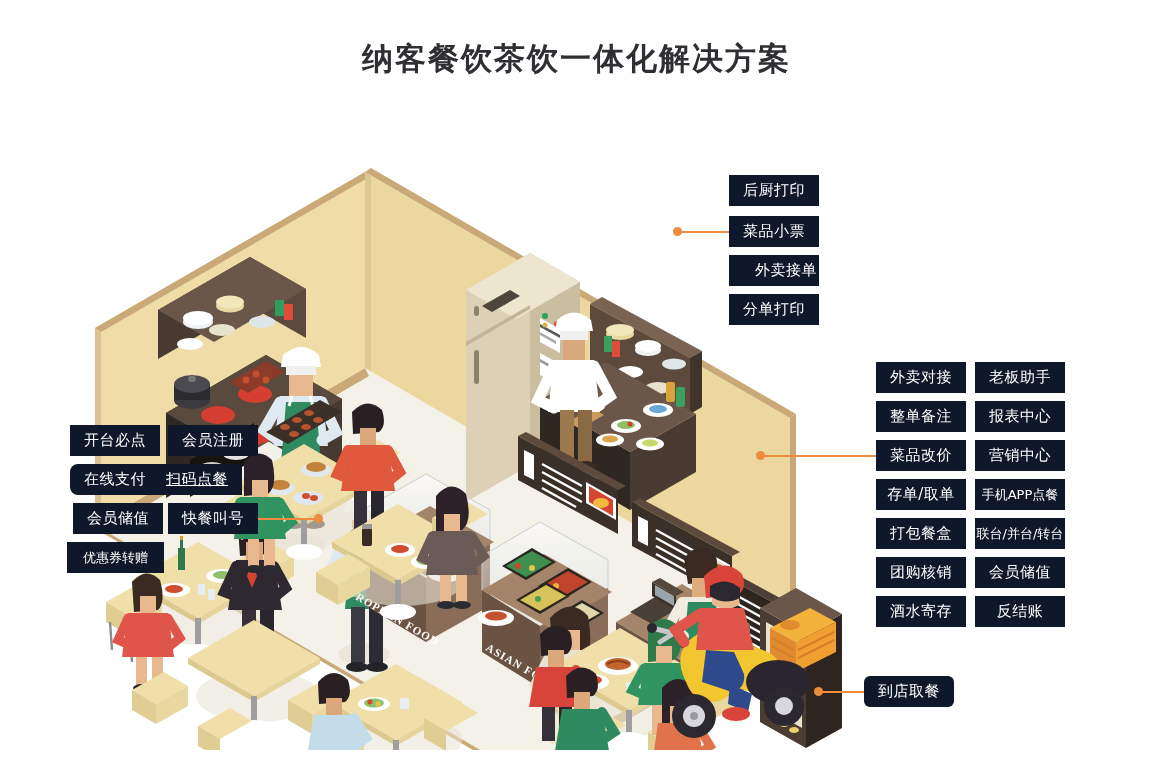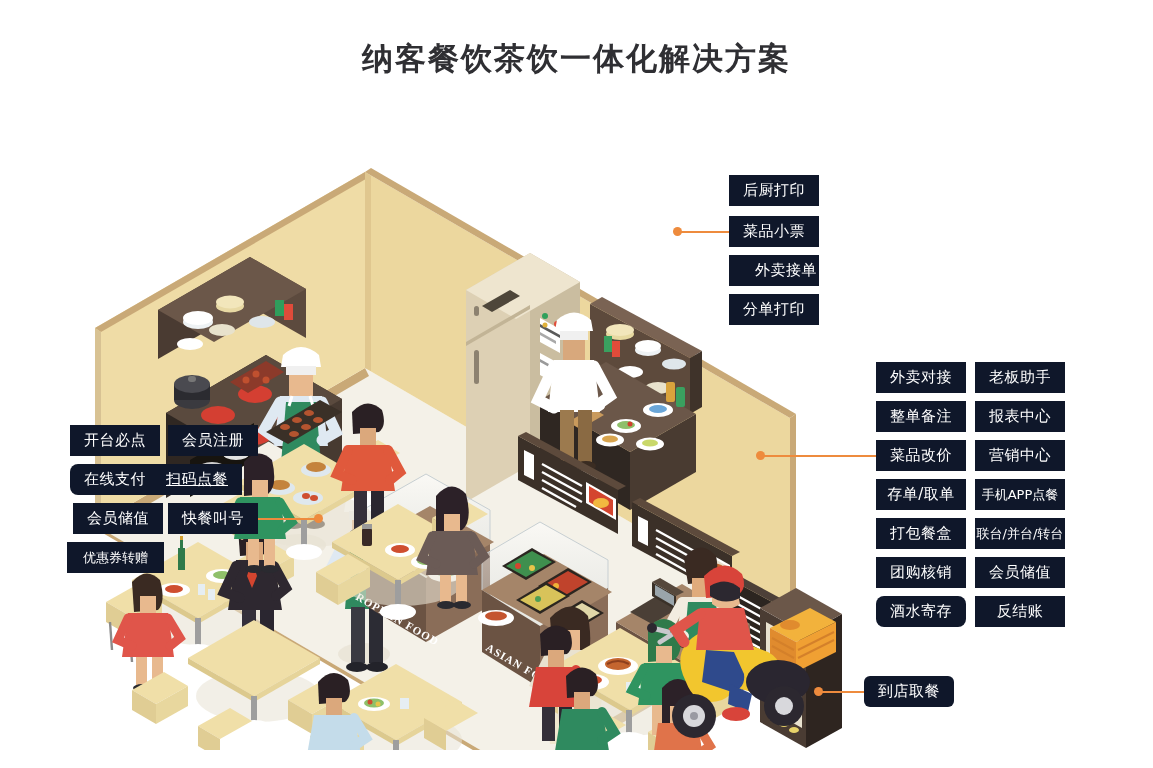--- a/index.html
+++ b/index.html
@@ -783,21 +783,21 @@
 
     <div class="chip w90" style="left:876px;top:479px;">存单/取单</div>
     <div class="chip w90 small" style="left:975px;top:479px;">手机APP点餐</div>
 
     <div class="chip w90" style="left:876px;top:518px;">打包餐盒</div>
     <div class="chip w90 small" style="left:975px;top:518px;">联台/并台/转台</div>
 
     <div class="chip w90" style="left:876px;top:557px;">团购核销</div>
     <div class="chip w90" style="left:975px;top:557px;">会员储值</div>
 
-    <div class="chip w90" style="left:876px;top:596px;border-radius:8px;">酒水寄存</div>
+    <div class="chip w90" style="left:876px;top:596px;">酒水寄存</div>
     <div class="chip w90" style="left:975px;top:596px;">反结账</div>
   </div>
 
   <div>
     <div class="chip w90" style="left:864px;top:676px;border-radius:6px;">到店取餐</div>
   </div>
 
 </div>
 
 </body></html>

